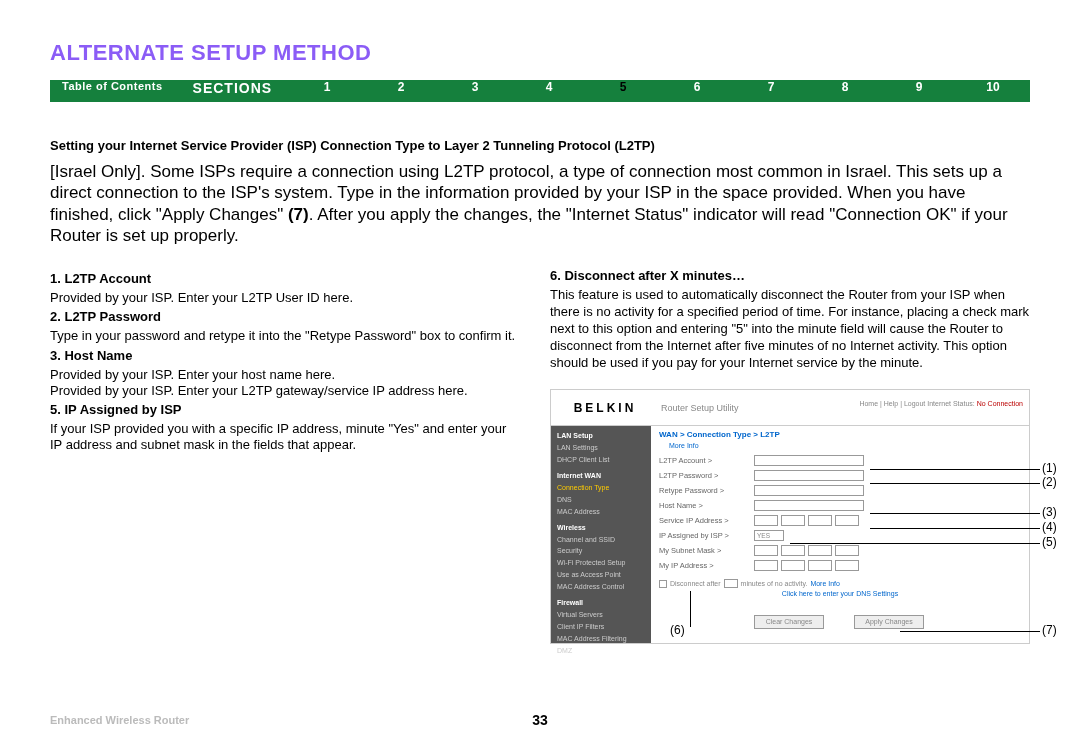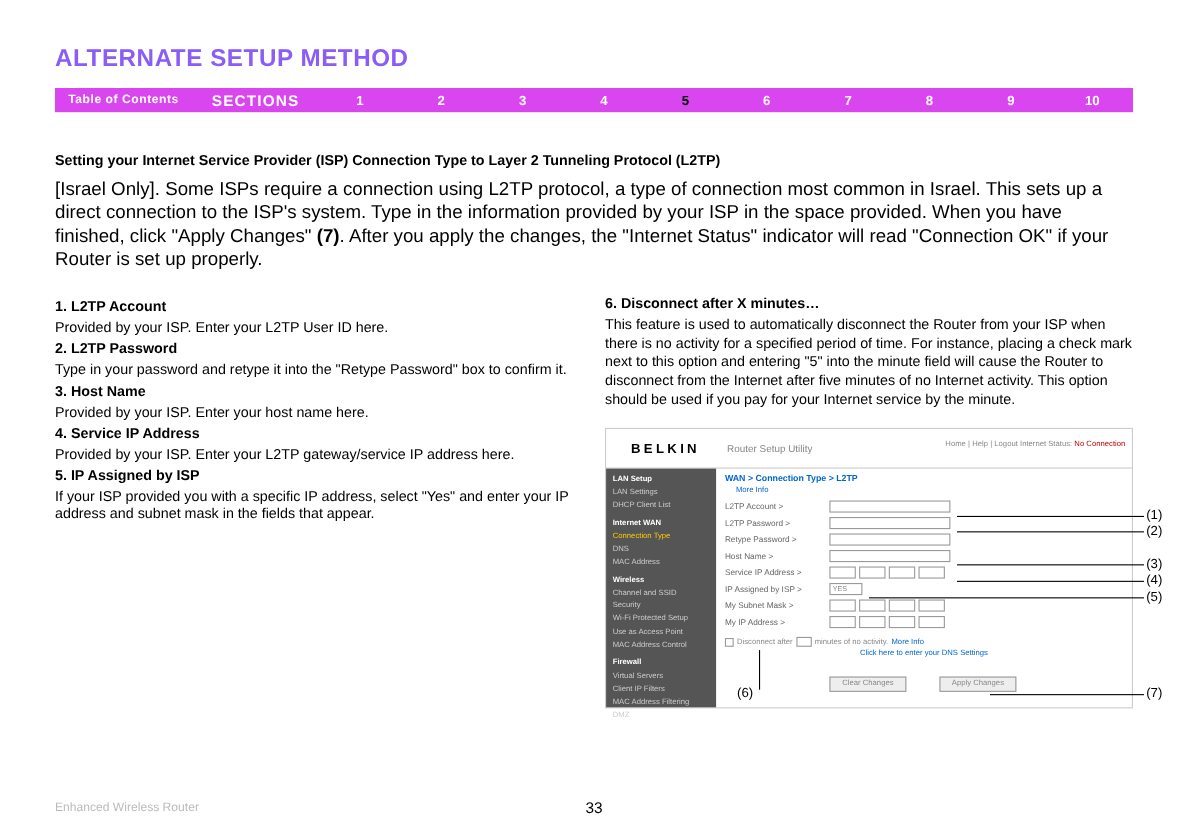--- a/index.html
+++ b/index.html
@@ -1,31 +1,31 @@
 <!DOCTYPE html>
 <html><head>
 <meta charset="utf-8">
 <style>
   * { margin: 0; padding: 0; box-sizing: border-box; }
   body { font-family: Arial, Helvetica, sans-serif; background: #fff; width: 1080px; height: 756px; position: relative; padding: 40px 50px 30px 50px; font-size: 13px; color: #000; }
   .title { font-size: 22px; font-weight: bold; color: #8b5cf6; letter-spacing: 0.5px; margin-bottom: 14px; }
-  .navbar { height: 22px; background: #d946ef; display: flex; align-items: center; color: #fff; font-size: 11px; font-weight: bold; margin-bottom: 36px; }
+  .navbar { height: 22px; background: #15803d; display: flex; align-items: flex-start; color: #fff; font-size: 11px; font-weight: bold; margin-bottom: 36px; }
   .navbar .toc { padding: 0 12px; letter-spacing: 0.5px; }
   .navbar .sectlabel { padding: 0 18px; font-size: 14px; letter-spacing: 1px; }
   .navbar .pg { flex: 1; text-align: center; font-size: 12px; }
   .navbar .pg.active { color: #000; }
   .intro-head { font-size: 13px; font-weight: bold; margin-bottom: 8px; }
   .intro-body { font-size: 17px; line-height: 1.25; margin-bottom: 22px; }
   .columns { display: flex; gap: 30px; }
   .left { width: 480px; }
   .right { flex: 1; }
   .item-head { font-weight: bold; font-size: 13px; margin-top: 3px; margin-bottom: 4px; }
   .item-body { font-size: 13px; line-height: 1.25; }
   .right .item-body { line-height: 1.3; }
-  .footer { position: absolute; bottom: 16px; left: 50px; right: 50px; display: flex; align-items: center; color: #bbb; font-size: 11px; font-weight: normal; }
+  .footer { position: absolute; bottom: 30px; left: 50px; right: 50px; display: flex; align-items: center; color: #bbb; font-size: 11px; font-weight: bold; }
   .footer .pgnum { position:absolute; left:50%; transform:translateX(-50%); font-size: 14px; color:#000; }
   
   .shot { margin-top: 18px; width: 480px; height: 255px; border: 1px solid #ccc; position: relative; background: #fff; font-size: 8px; color: #888; }
   .shot-head { height: 36px; border-bottom: 1px solid #ccc; display: flex; align-items: center; text-align: center; }
   .shot-logo { width: 100px; padding-left: 8px; font-size: 12px; letter-spacing: 3px; color: #000; font-weight: bold; }
   .shot-util { color: #888; font-size: 9px; padding-left: 10px; }
   .shot-topright { position:absolute; right:6px; top:10px; font-size:7px; color:#888; }
   .shot-topright .nc { color:#b00; }
   .shot-body { display: flex; height: calc(100% - 36px); }
   .shot-side { width: 100px; background: #555; color: #ccc; font-size: 7px; padding: 4px 6px; line-height: 1.7; }
@@ -76,24 +76,23 @@
 </div>
 
 <div class="columns">
   <div class="left">
     <div class="item-head">1. L2TP Account</div>
     <div class="item-body">Provided by your ISP. Enter your L2TP User ID here.</div>
     <div class="item-head">2. L2TP Password</div>
     <div class="item-body">Type in your password and retype it into the "Retype Password" box to confirm it.</div>
     <div class="item-head">3. Host Name</div>
     <div class="item-body">Provided by your ISP. Enter your host name here.</div>
-    <div class="item-head">4. Service IP Address</div>
     <div class="item-body">Provided by your ISP. Enter your L2TP gateway/service IP address here.</div>
     <div class="item-head">5.  IP Assigned by ISP</div>
-    <div class="item-body">If your ISP provided you with a specific IP address, select "Yes" and enter your IP address and subnet mask in the fields that appear.</div>
+    <div class="item-body">If your ISP provided you with a specific IP address, minute "Yes" and enter your IP address and subnet mask in the fields that appear.</div>
   </div>
 
   <div class="right">
     <div class="item-head" style="margin-top:0">6. Disconnect after X minutes…</div>
     <div class="item-body">This feature is used to automatically disconnect the Router from your ISP when there is no activity for a specified period of time. For instance, placing a check mark next to this option and entering "5" into the minute field will cause the Router to disconnect from the Internet after five minutes of no Internet activity. This option should be used if you pay for your Internet service by the minute.</div>
 
     <div style="position:relative;">
     <div class="shot">
       <div class="shot-head">
         <div class="shot-logo">BELKIN</div>

